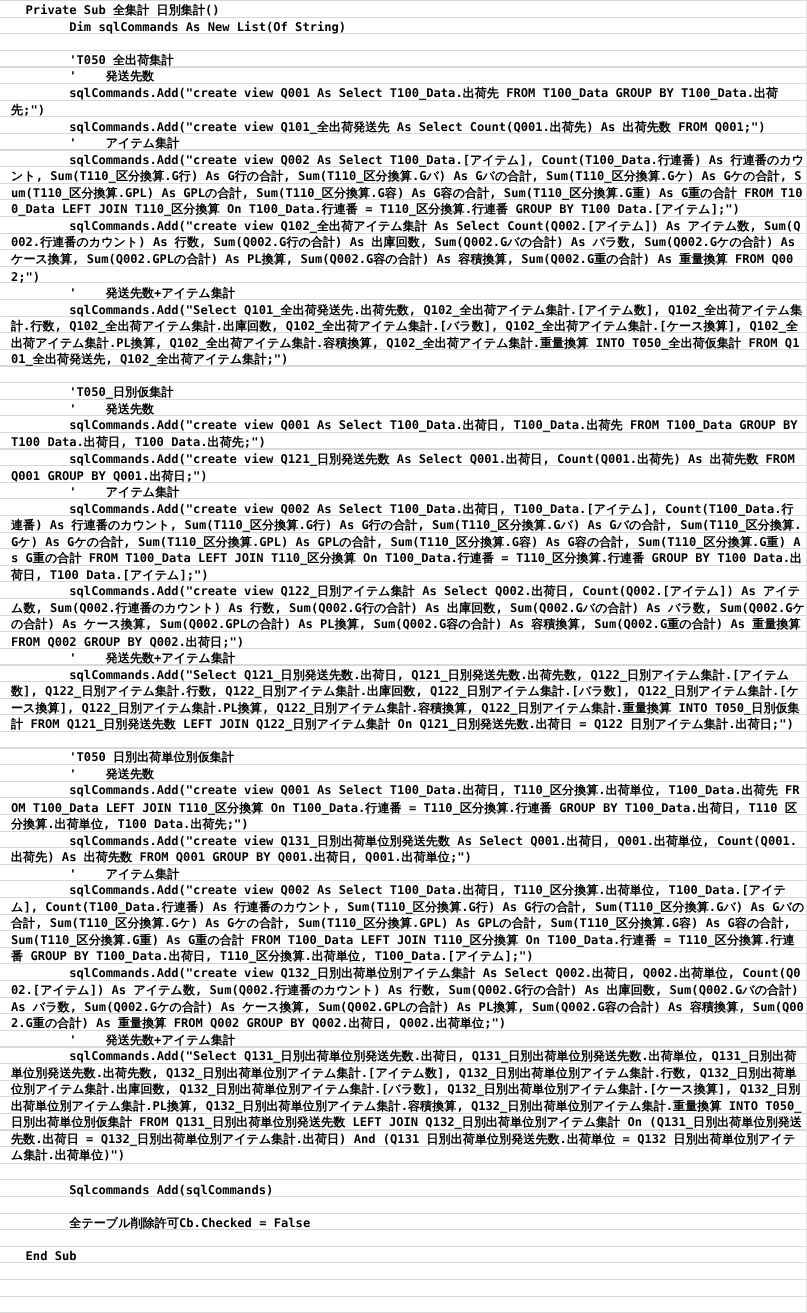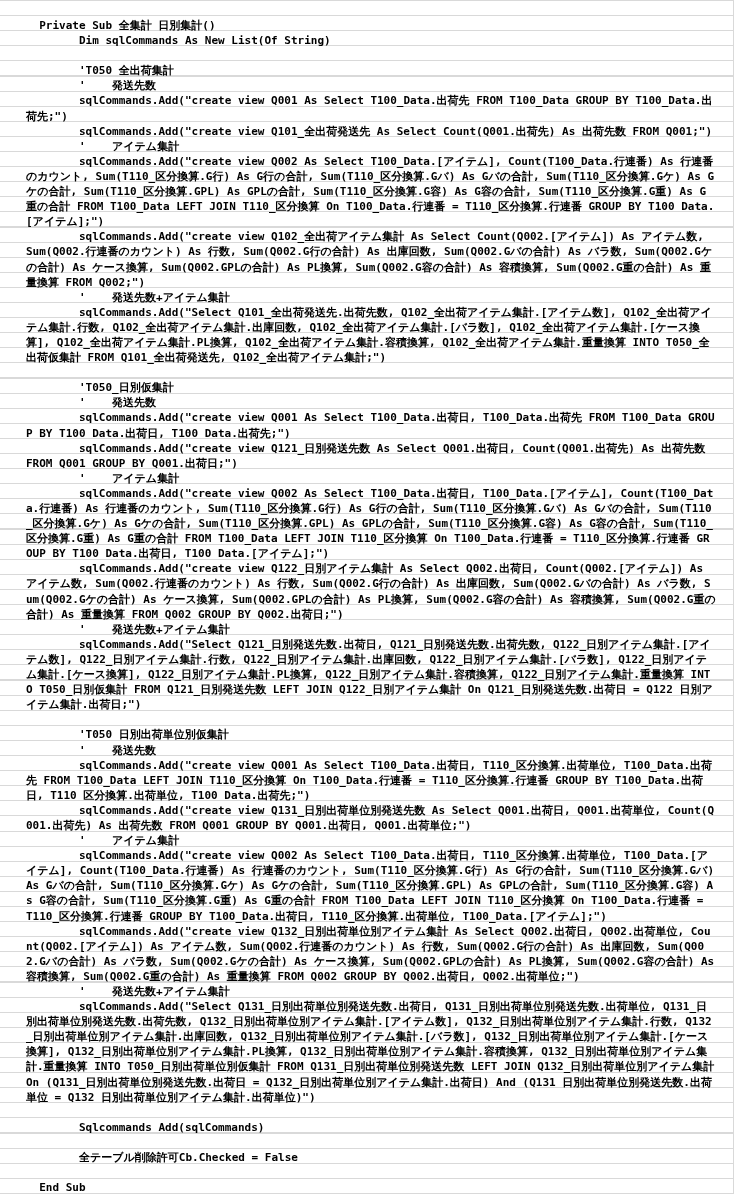--- a/index.html
+++ b/index.html
@@ -17,21 +17,21 @@
       repeating-linear-gradient(
         to bottom,
         #d9d9d9 0px,
         #d9d9d9 1px,
         #ffffff 1px,
         #ffffff 15.1px
       );
     border-right: 1px solid #d9d9d9;
   }
   pre.code {
-    margin: 16px;
+    margin: 0;
     padding: 2px 1px 0 10px;
     font-family: "DejaVu Sans Mono", "Liberation Mono", monospace;
     font-size: 11px;
     font-weight: bold;
     line-height: 15.1px;
     color: #000000;
     white-space: pre-wrap;
     word-break: break-all;
   }
 </style>

